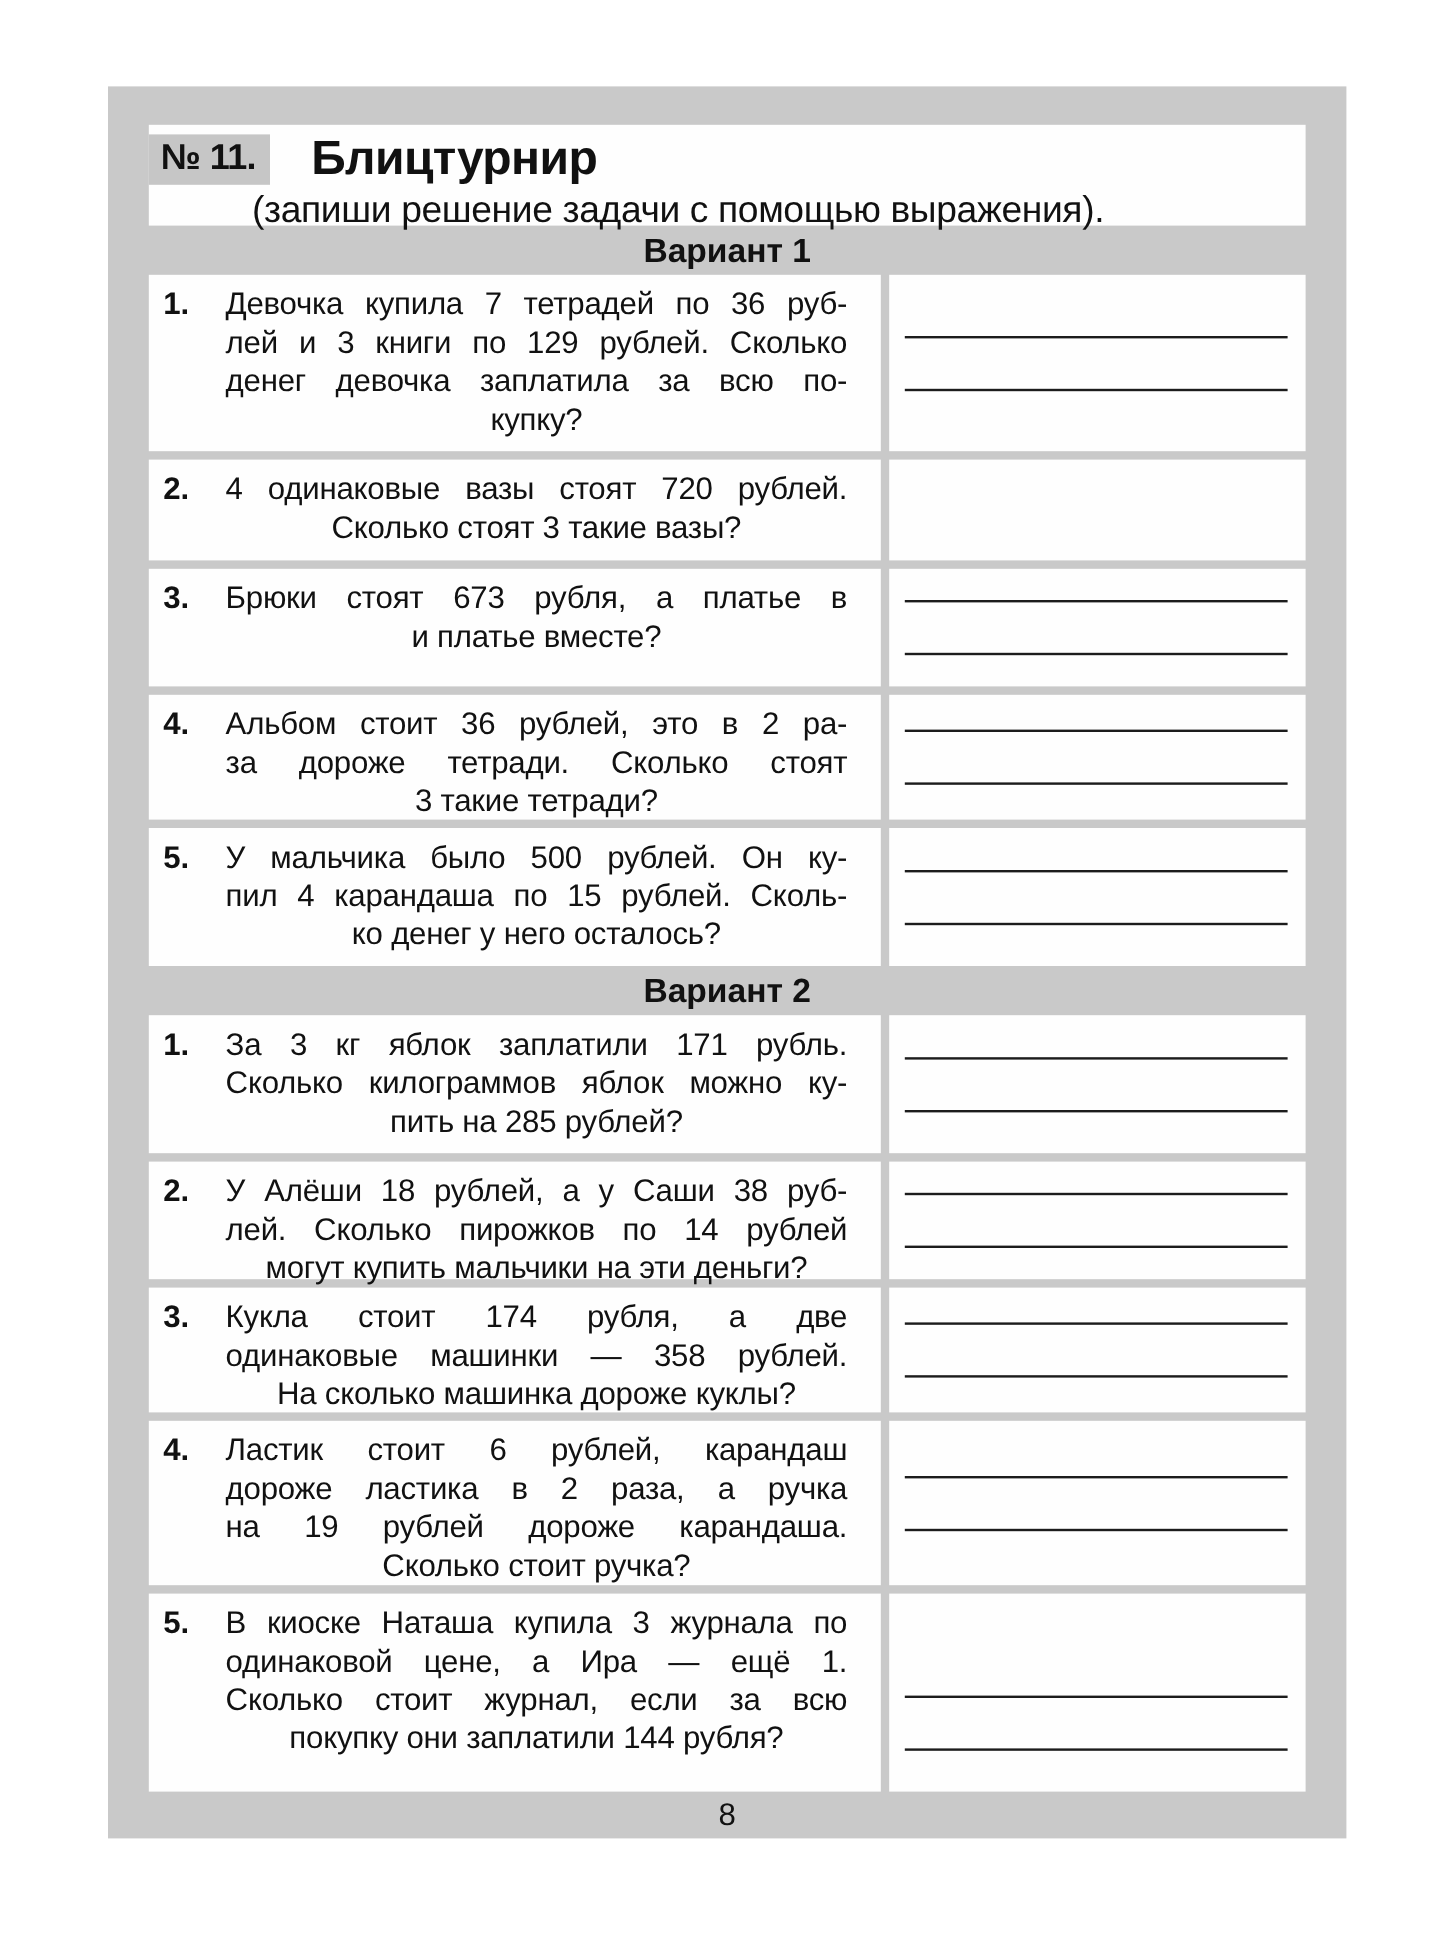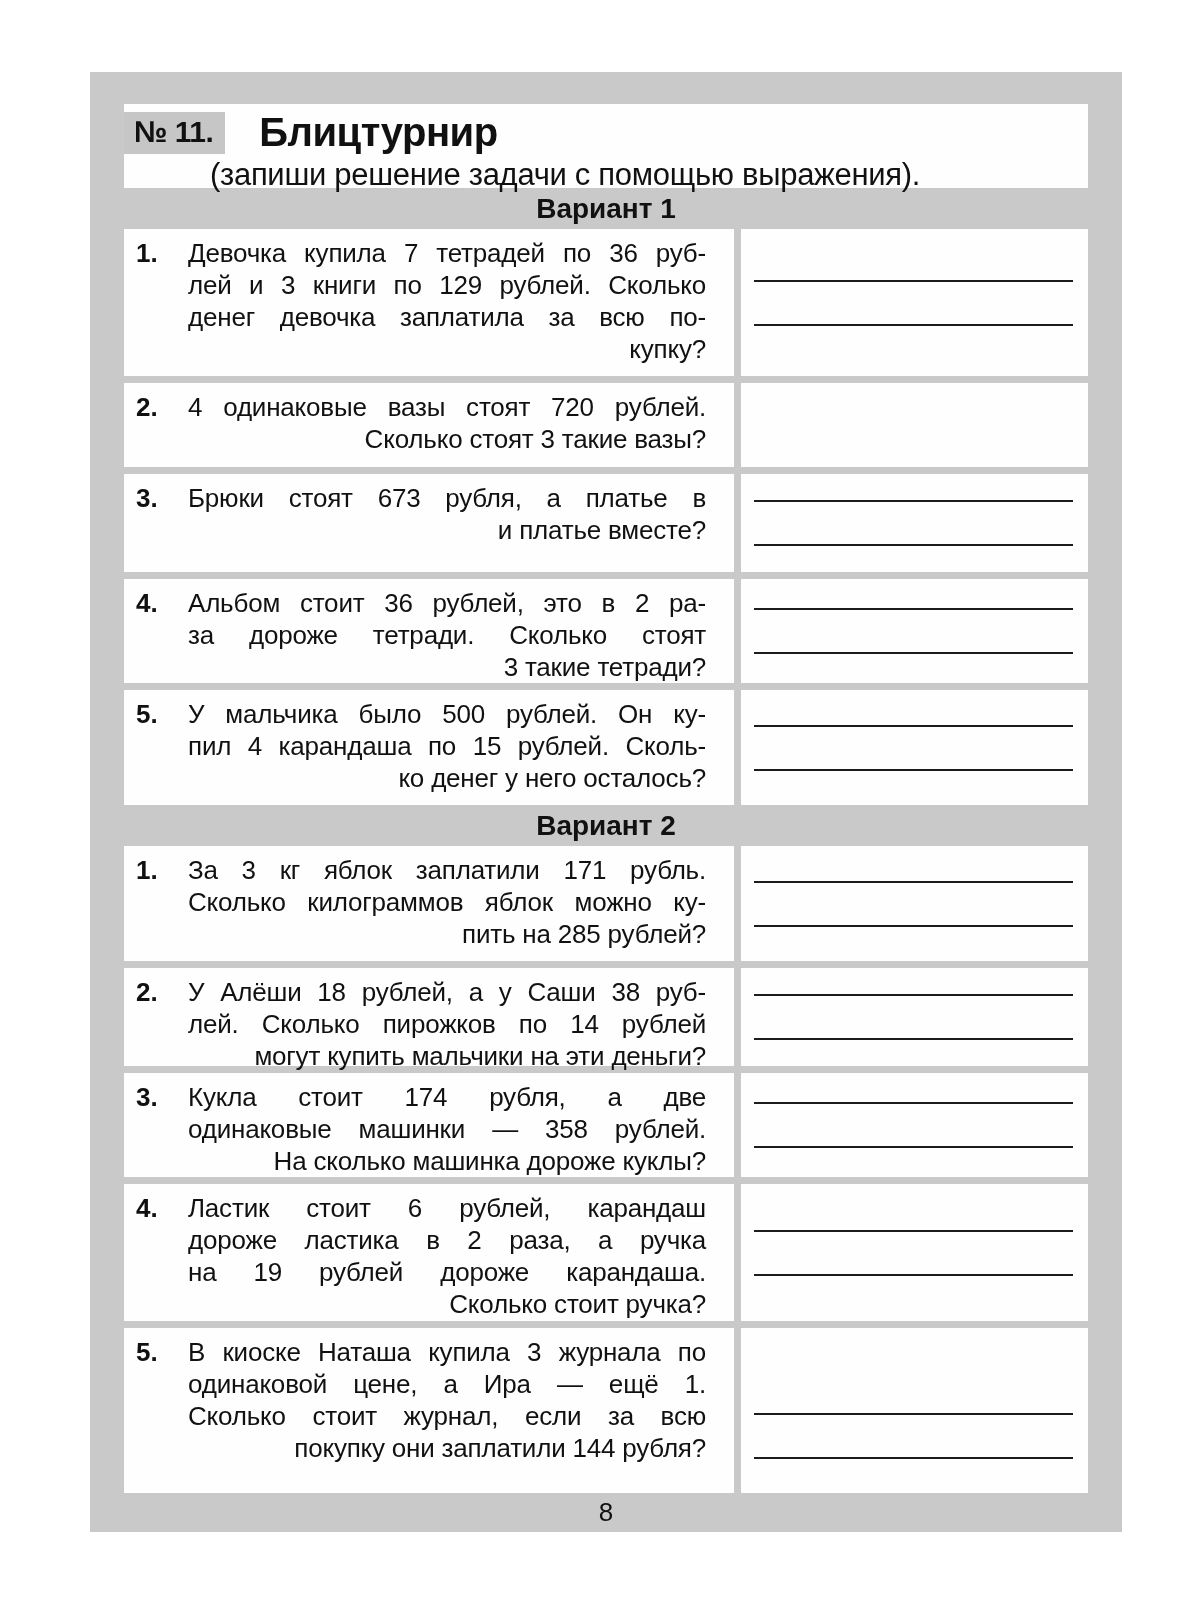--- a/index.html
+++ b/index.html
@@ -20,21 +20,21 @@
     font-weight:bold;font-size:28px;letter-spacing:0px;}
 
   
   .row{display:flex;margin-bottom:7px;}
   .tcell{width:610px;box-sizing:border-box;display:flex;padding:8px 28px 6px 12px;}
   .gap{width:7px;}
   .acell{flex:1;display:flex;flex-direction:column;justify-content:center;}
   .pnum{width:52px;flex:none;font-weight:bold;font-size:26px;line-height:32px;}
   .ptext{flex:1;font-size:26px;line-height:32px;letter-spacing:-0.2px;}
   .jline{text-align:justify;text-align-last:justify;}
-  .jlast{text-align:right;text-align-last:auto;}
+  .jlast{text-align:center;text-align-last:auto;}
   .ans-line{height:2px;background:#1c1c1c;margin:21px 15px 21px 13px;}
 
   
   .pageno{height:39px;display:flex;align-items:center;justify-content:center;font-size:26px;}
 </style>
 </head>
 <body>
 
 <div class="sheet">
   <div class="inner">

